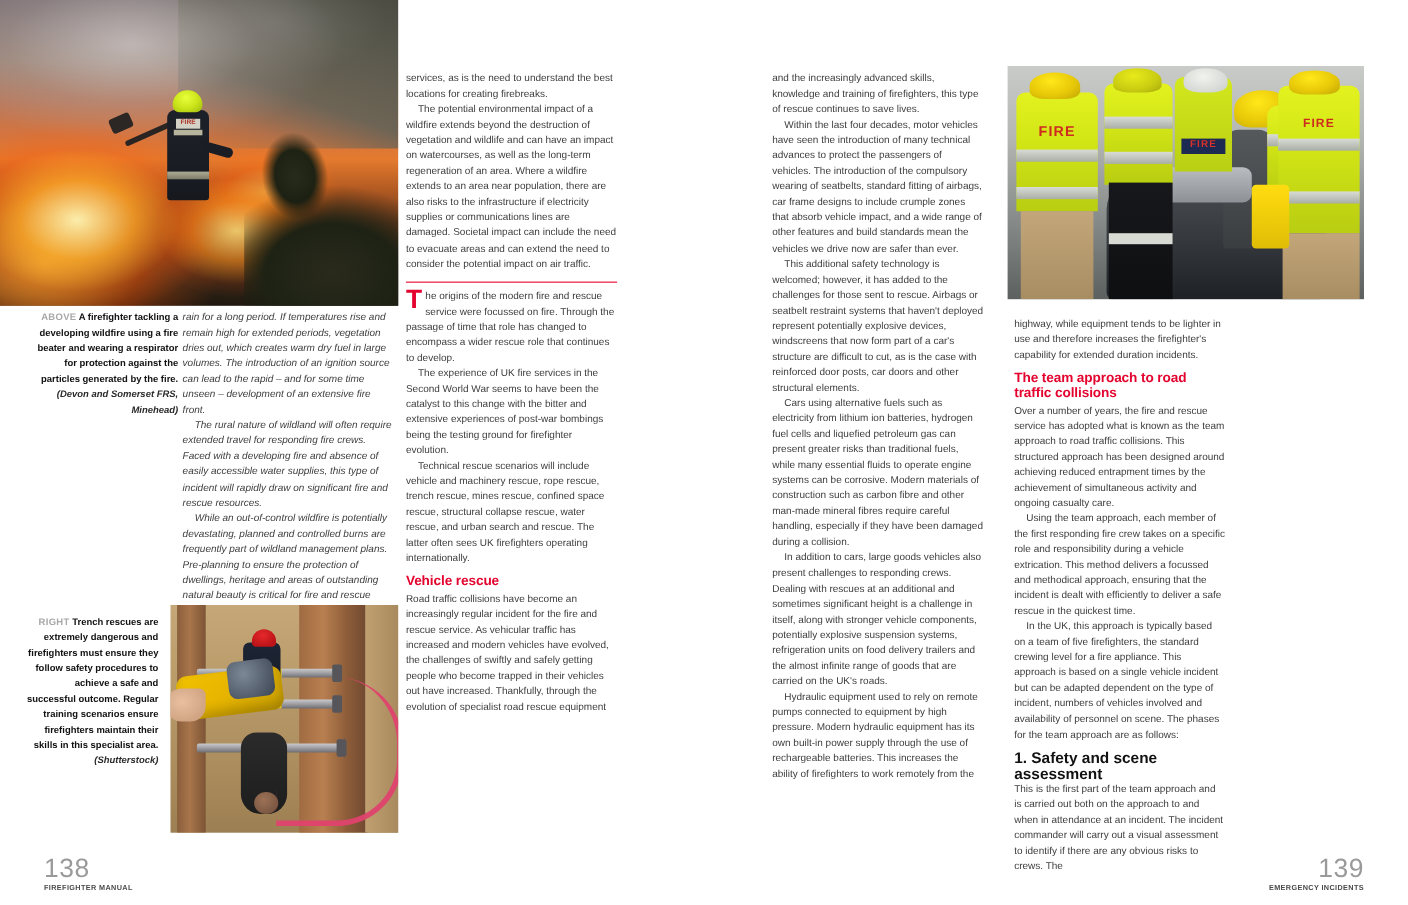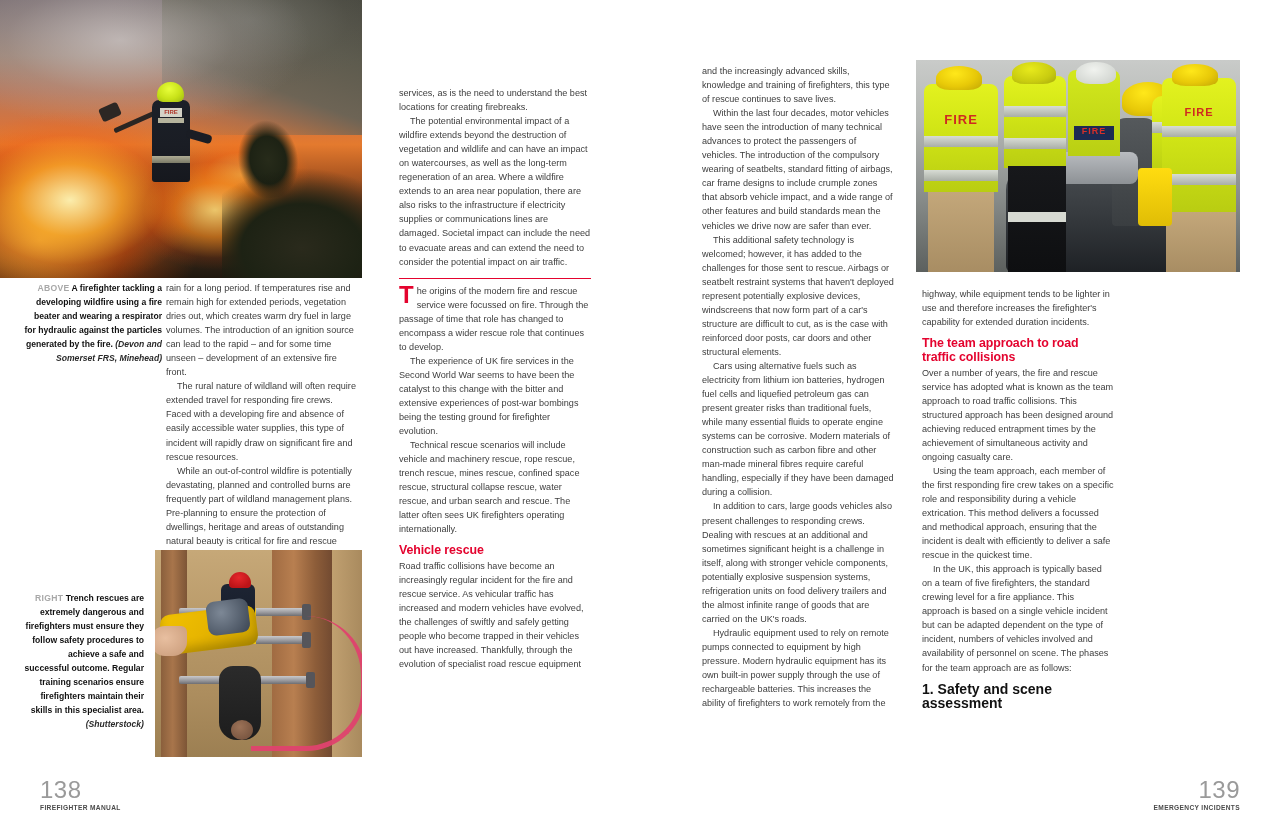--- a/index.html
+++ b/index.html
@@ -293,24 +293,24 @@
     <div class="ff-stripe"></div>
     <div class="ff-stripe2"></div>
     <div class="ff-back">
         <span>FIRE</span>
       </div>
     <div class="ff-helmet"></div>
     <div class="ff-arm"></div>
   </div>
 
   <div class="cap cap-right" id="cap-left-above" style="left:24px; top:281px; width:138px;">
-    <span class="lead">ABOVE</span><span> A firefighter tackling a developing wildfire using a fire beater and wearing a respirator for hydraulic against the particles generated by the fire. </span><span class="src">(Devon and Somerset FRS, Minehead)</span>
-  </div>
-
-  <div class="cap cap-right" id="cap-left-right" style="left:24px; top:558px; width:120px;margin-top:33px;">
+    <span class="lead">ABOVE</span><span> A firefighter tackling a developing wildfire using a fire beater and wearing a respirator for protection against the particles generated by the fire. </span><span class="src">(Devon and Somerset FRS, Minehead)</span>
+  </div>
+
+  <div class="cap cap-right" id="cap-left-right" style="left:24px; top:558px; width:120px;">
     <span class="lead">RIGHT</span><span> Trench rescues are extremely dangerous and firefighters must ensure they follow safety procedures to achieve a safe and successful outcome. Regular training scenarios ensure firefighters maintain their skills in this specialist area. </span><span class="src">(Shutterstock)</span>
   </div>
 
   <div class="photo" id="photo-trench">
     <div class="tr-wallL"></div>
     <div class="tr-wallR"></div>
     <div class="tr-wallR2"></div>
     <div class="tr-strut" style="left:24px; top:58px; width:128px;">
         <div class="yel"></div>
         <div class="knob"></div>
@@ -326,27 +326,27 @@
     <div class="tr-body"></div>
     <div class="tr-helmet"></div>
     <div class="tr-cas"></div>
     <div class="tr-head"></div>
     <div class="tr-hose"></div>
     <div class="tr-tool"></div>
     <div class="tr-gauge"></div>
     <div class="tr-hand"></div>
   </div>
 
-  <div class="col" id="col1" style="left:166px; top:281px; width:190px;">
+  <div class="col" id="col1" style="left:166px; top:281px; width:190px;font-style:italic;">
     <p>rain for a long period. If temperatures rise and remain high for extended periods, vegetation dries out, which creates warm dry fuel in large volumes. The introduction of an ignition source can lead to the rapid – and for some time unseen – development of an extensive fire front.</p>
     <p class="ind">The rural nature of wildland will often require extended travel for responding fire crews. Faced with a developing fire and absence of easily accessible water supplies, this type of incident will rapidly draw on significant fire and rescue resources.</p>
     <p class="ind">While an out-of-control wildfire is potentially devastating, planned and controlled burns are frequently part of wildland management plans. Pre-planning to ensure the protection of dwellings, heritage and areas of outstanding natural beauty is critical for fire and rescue</p>
   </div>
 
-  <div class="col" id="col2" style="left:399px; top:64px; width:192px;margin-top:22px;">
+  <div class="col" id="col2" style="left:369px; top:64px; width:192px;">
     <p>services, as is the need to understand the best locations for creating firebreaks.</p>
     <p class="ind">The potential environmental impact of a wildfire extends beyond the destruction of vegetation and wildlife and can have an impact on watercourses, as well as the long-term regeneration of an area. Where a wildfire extends to an area near population, there are also risks to the infrastructure if electricity supplies or communications lines are damaged. Societal impact can include the need to evacuate areas and can extend the need to consider the potential impact on air traffic.</p>
 
     <div class="gap"></div>
     <hr class="rule-red">
 
     <p class="dropcap-para"><span class="dropcap">T</span><span>he origins of the modern fire and rescue service were focussed on fire. Through the passage of time that role has changed to encompass a wider rescue role that continues to develop.</span></p>
     <p class="ind">The experience of UK fire services in the Second World War seems to have been the catalyst to this change with the bitter and extensive experiences of post-war bombings being the testing ground for firefighter evolution.</p>
     <p class="ind">Technical rescue scenarios will include vehicle and machinery rescue, rope rescue, trench rescue, mines rescue, confined space rescue, structural collapse rescue, water rescue, and urban search and rescue. The latter often sees UK firefighters operating internationally.</p>
 
@@ -416,20 +416,21 @@
 
     <div class="gap-sm"></div>
     <h3 class="sub-head">The team approach to road traffic collisions</h3>
 
     <p>Over a number of years, the fire and rescue service has adopted what is known as the team approach to road traffic collisions. This structured approach has been designed around achieving reduced entrapment times by the achievement of simultaneous activity and ongoing casualty care.</p>
     <p class="ind">Using the team approach, each member of the first responding fire crew takes on a specific role and responsibility during a vehicle extrication. This method delivers a focussed and methodical approach, ensuring that the incident is dealt with efficiently to deliver a safe rescue in the quickest time.</p>
     <p class="ind">In the UK, this approach is typically based on a team of five firefighters, the standard crewing level for a fire appliance. This approach is based on a single vehicle incident but can be adapted dependent on the type of incident, numbers of vehicles involved and availability of personnel on scene. The phases for the team approach are as follows:</p>
 
     <div class="gap-sm"></div>
     <p class="numbered-head">1. Safety and scene assessment</p>
+    <p>This is the first part of the team approach and is carried out both on the approach to and when in attendance at an incident. The incident commander will carry out a visual assessment to identify if there are any obvious risks to crews. The</p>
   </div>
 
 
   <div class="folio" id="folio-right">
     <div class="num">139</div>
     <div class="label">EMERGENCY INCIDENTS</div>
   </div>
 
 </div>
 

